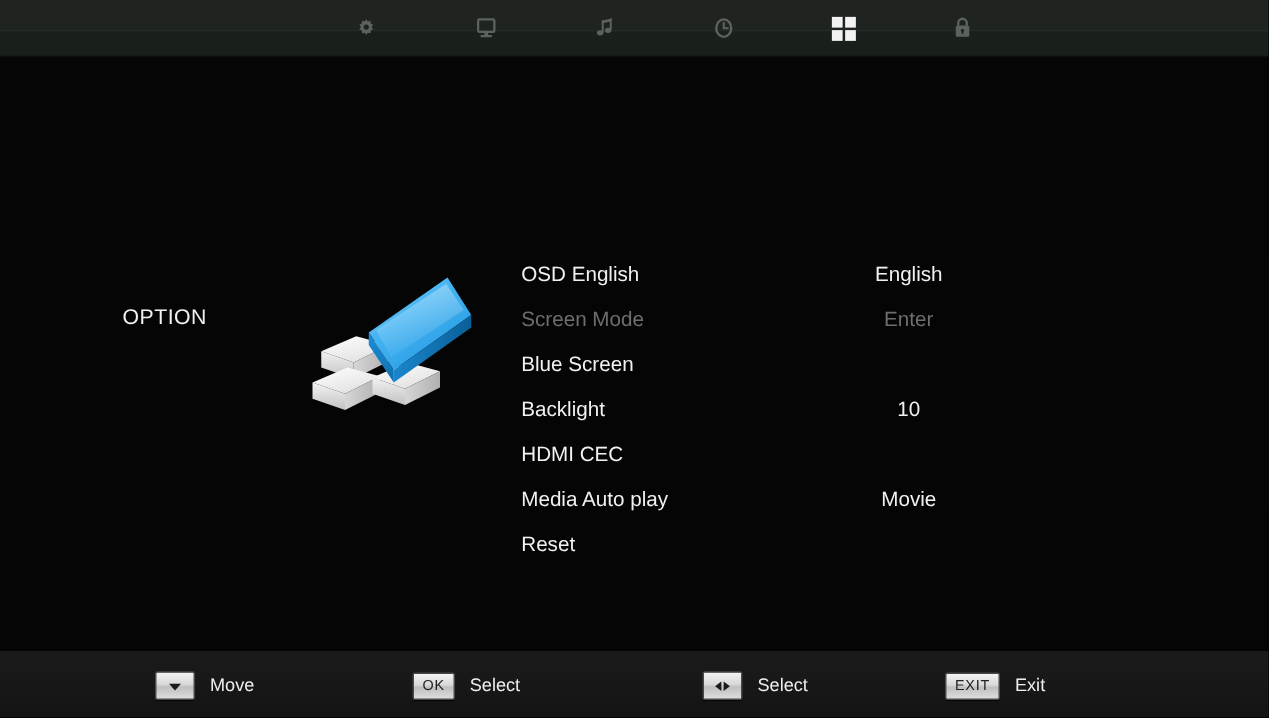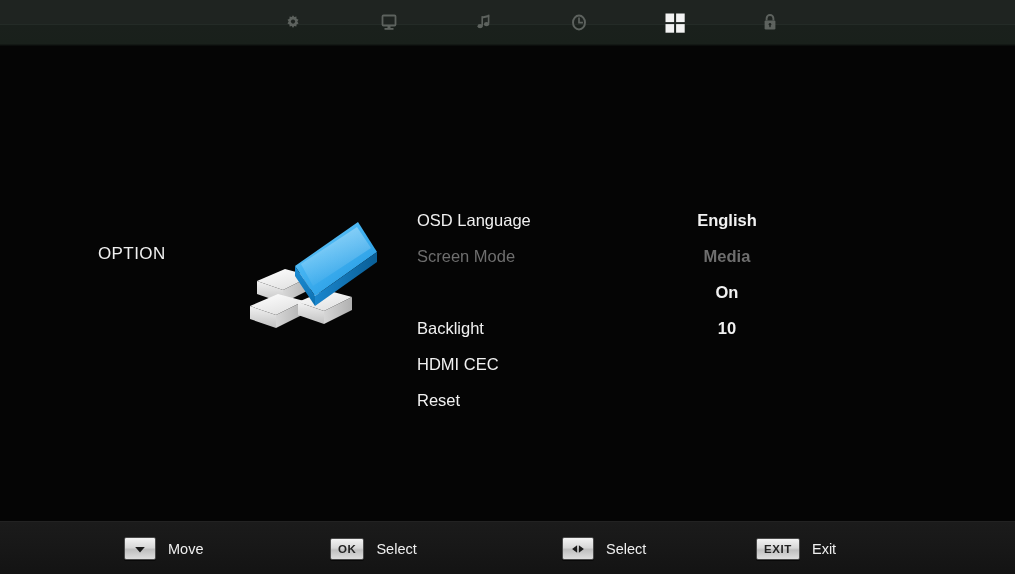--- a/index.html
+++ b/index.html
@@ -103,21 +103,20 @@
   }
   .option-value {
     position: absolute;
     left: 200px;
     top: 0;
     width: 220px;
     text-align: center;
     font-size: 16.5px;
     color: #f1f1f1;
     white-space: nowrap;
-    font-weight: bold;
   }
   .option-row.disabled .option-name,
   .option-row.disabled .option-value { color: #6e6e6e; }
 
   
   .help-bar {
     position: absolute;
     left: 0; top: 521px;
     width: 1015px;
     height: 53px;
@@ -144,21 +143,21 @@
     background: linear-gradient(to bottom, #f3f3f3 0%, #d8d8d8 45%, #bfbfbf 55%, #dedede 100%);
     border: 1px solid #4a4a4a;
     border-radius: 2px;
     box-shadow: 0 1px 0 rgba(0,0,0,0.6);
   }
   .key-arrow { width: 30px; height: 21px; }
   .key-text {
     height: 20px;
     padding: 0 7px;
     font-size: 11.5px;
-    font-weight: bold;
+    font-weight: normal;
     color: #222;
     letter-spacing: 0.6px;
   }
 </style>
 </head>
 <body>
 
 <div class="osd-screen">
 
   <div class="top-bar">
@@ -288,44 +287,48 @@
           <polygon points="50,52 70,82 70,92 50,62" fill="url(#blueFront)"></polygon>
           <polygon points="70,82 132,38 132,48 70,92" fill="url(#blueSide)"></polygon>
           <polygon points="56,50 112,13 126,34 68,72" fill="url(#gloss)" opacity="0.55"></polygon>
         </g>
       </svg>
     </div>
 
     <div class="option-list">
 
       <div class="option-row">
-        <span class="option-name">OSD Language</span>
+        <span class="option-name">OSD English</span>
         <span class="option-value">English</span>
       </div>
 
 
       <div class="option-row disabled">
         <span class="option-name">Screen Mode</span>
-        <span class="option-value">Media</span>
-      </div>
-
-      <div class="option-row">
-        <span class="option-value">On</span>
+        <span class="option-value">Enter</span>
+      </div>
+
+      <div class="option-row">
+        <span class="option-name">Blue Screen</span>
       </div>
 
       <div class="option-row">
         <span class="option-name">Backlight</span>
         <span class="option-value">10</span>
       </div>
 
       <div class="option-row">
         <span class="option-name">HDMI CEC</span>
         <span class="option-value"></span>
       </div>
 
+      <div class="option-row">
+        <span class="option-name">Media Auto play</span>
+        <span class="option-value">Movie</span>
+      </div>
 
       <div class="option-row">
         <span class="option-name">Reset</span>
         <span class="option-value"></span>
       </div>
 
     </div>
   </div>
 
   <div class="help-bar">

